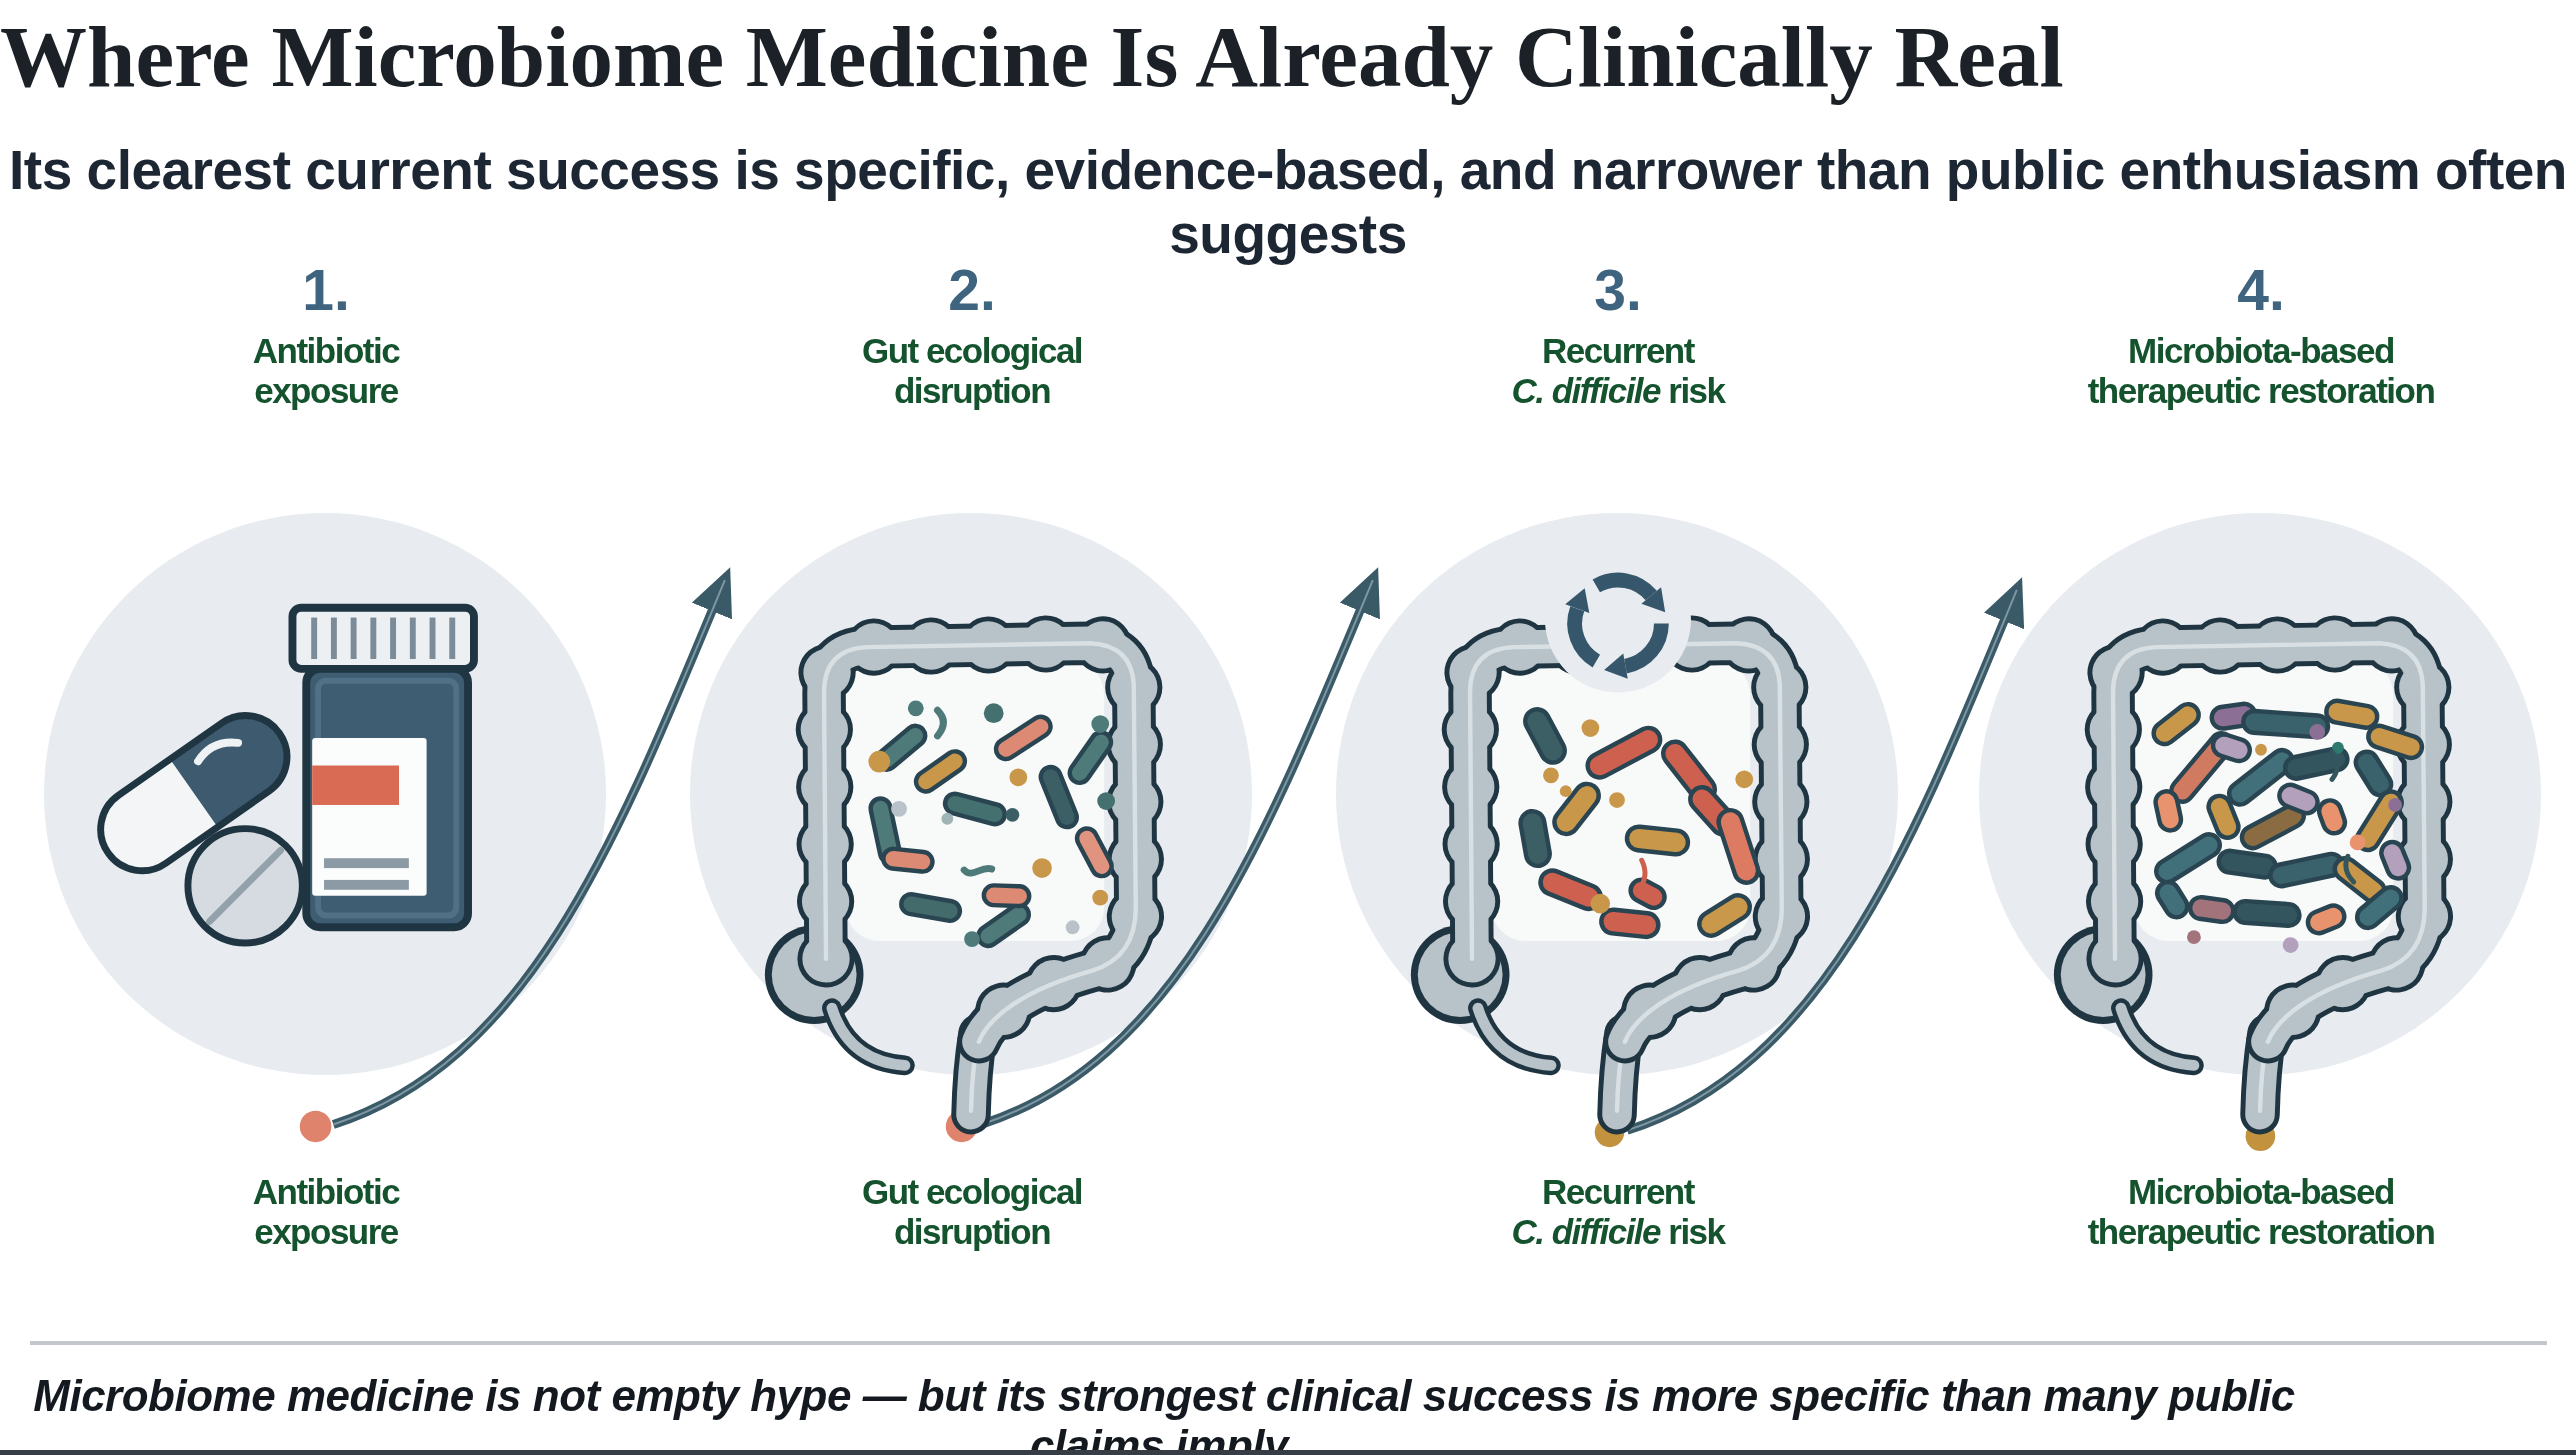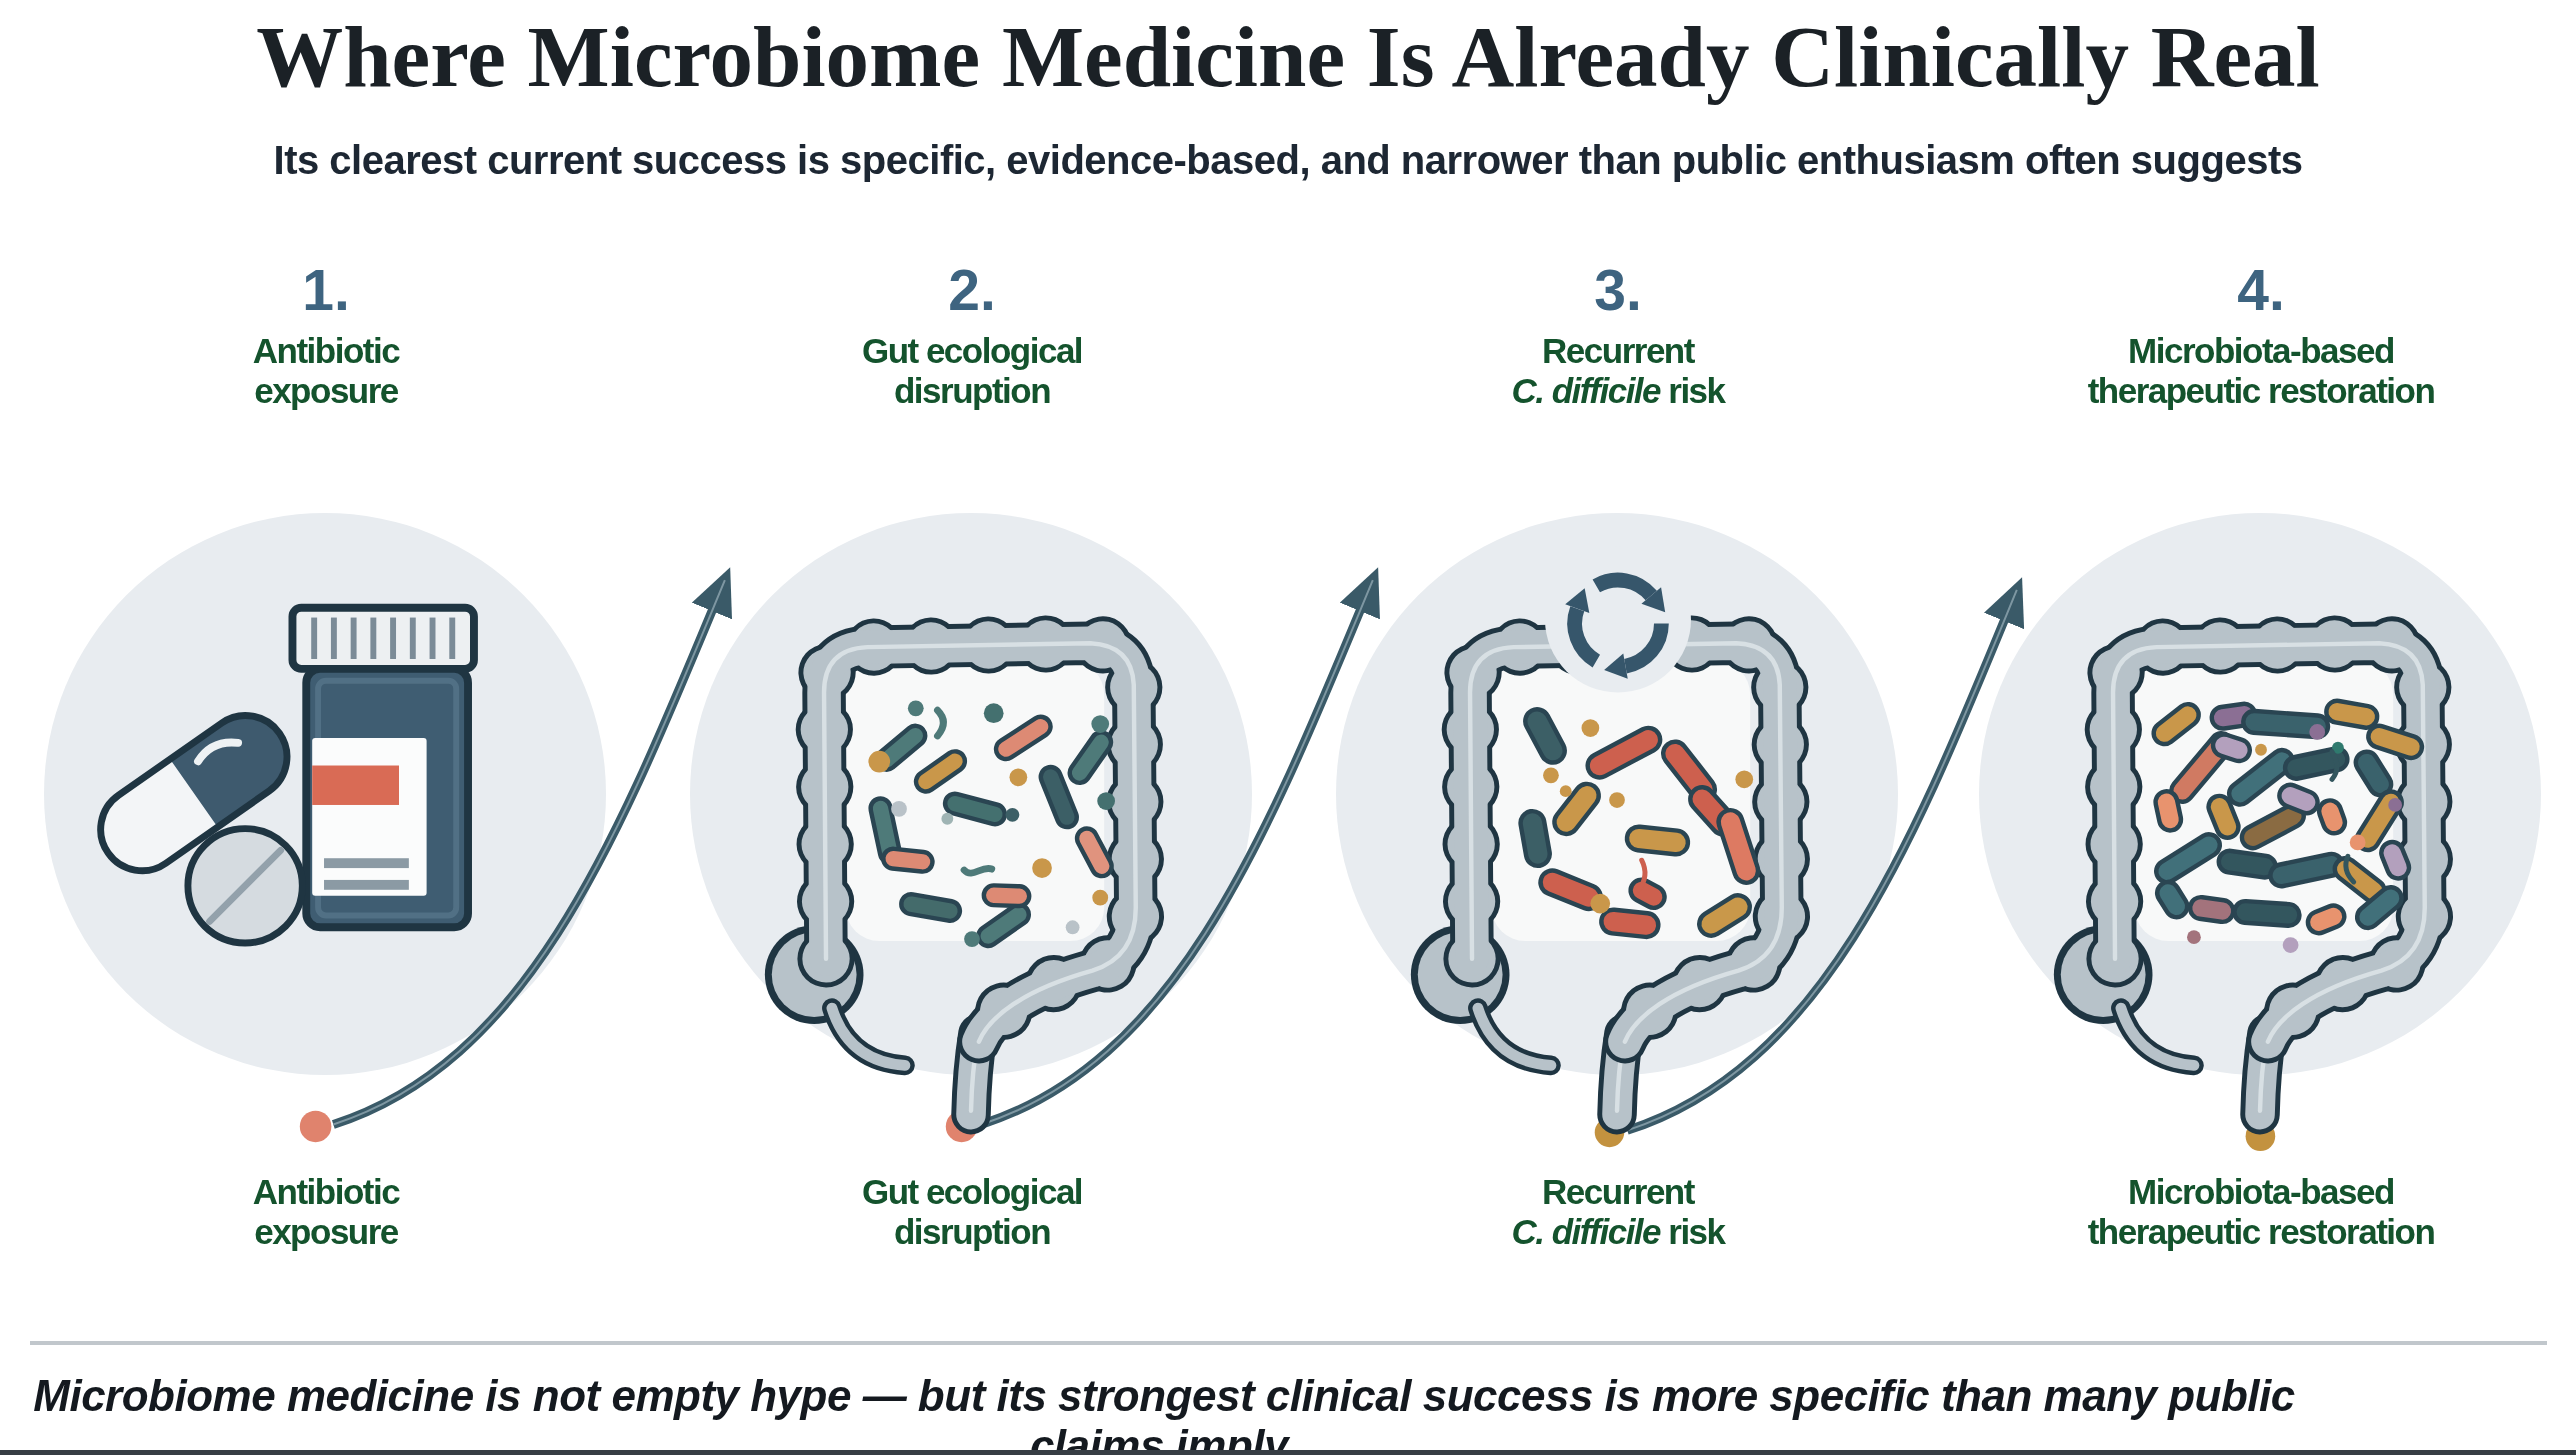--- a/index.html
+++ b/index.html
@@ -1,27 +1,27 @@
 <!DOCTYPE html>
 <html><head>
 <meta charset="utf-8">
 <style>
   html,body{margin:0;padding:0}
   body{
     width:2576px;height:1456px;position:relative;background:#ffffff;
     font-family:"Liberation Sans",sans-serif;overflow:hidden;
   }
   .title{
-    position:absolute;top:6px;left:0;width:2576px;text-align:center;
+    position:absolute;top:6px;left:0;width:2576px;
     font-family:"Liberation Serif",serif;font-weight:700;font-size:87px;
     color:#1b2126;letter-spacing:0;
   }
   .subtitle{
     position:absolute;top:138px;left:0;width:2576px;text-align:center;
-    font-size:40px;font-weight:600;color:#1d2733;letter-spacing:-0.5px;
+    font-size:55px;font-weight:600;color:#1d2733;letter-spacing:-0.5px;
   }
   .col-header{position:absolute;top:262px;width:592px;text-align:center;z-index:4}
   .num{font-size:57px;font-weight:700;color:#3e6480;margin-bottom:12px;line-height:1}
   .lbl{font-size:35px;font-weight:700;color:#14532d;line-height:1.15;letter-spacing:-1.5px}
   .lbl .l1{display:block}
   .lbl .it{font-style:italic}
   .circle-bg{position:absolute;top:513px;width:562px;height:562px;border-radius:50%;
     background:#e8ecf0;z-index:1}
   .art{position:absolute;top:513px;width:592px;height:651px;z-index:3}
   .flow{position:absolute;top:0;left:0;z-index:2;pointer-events:none}

